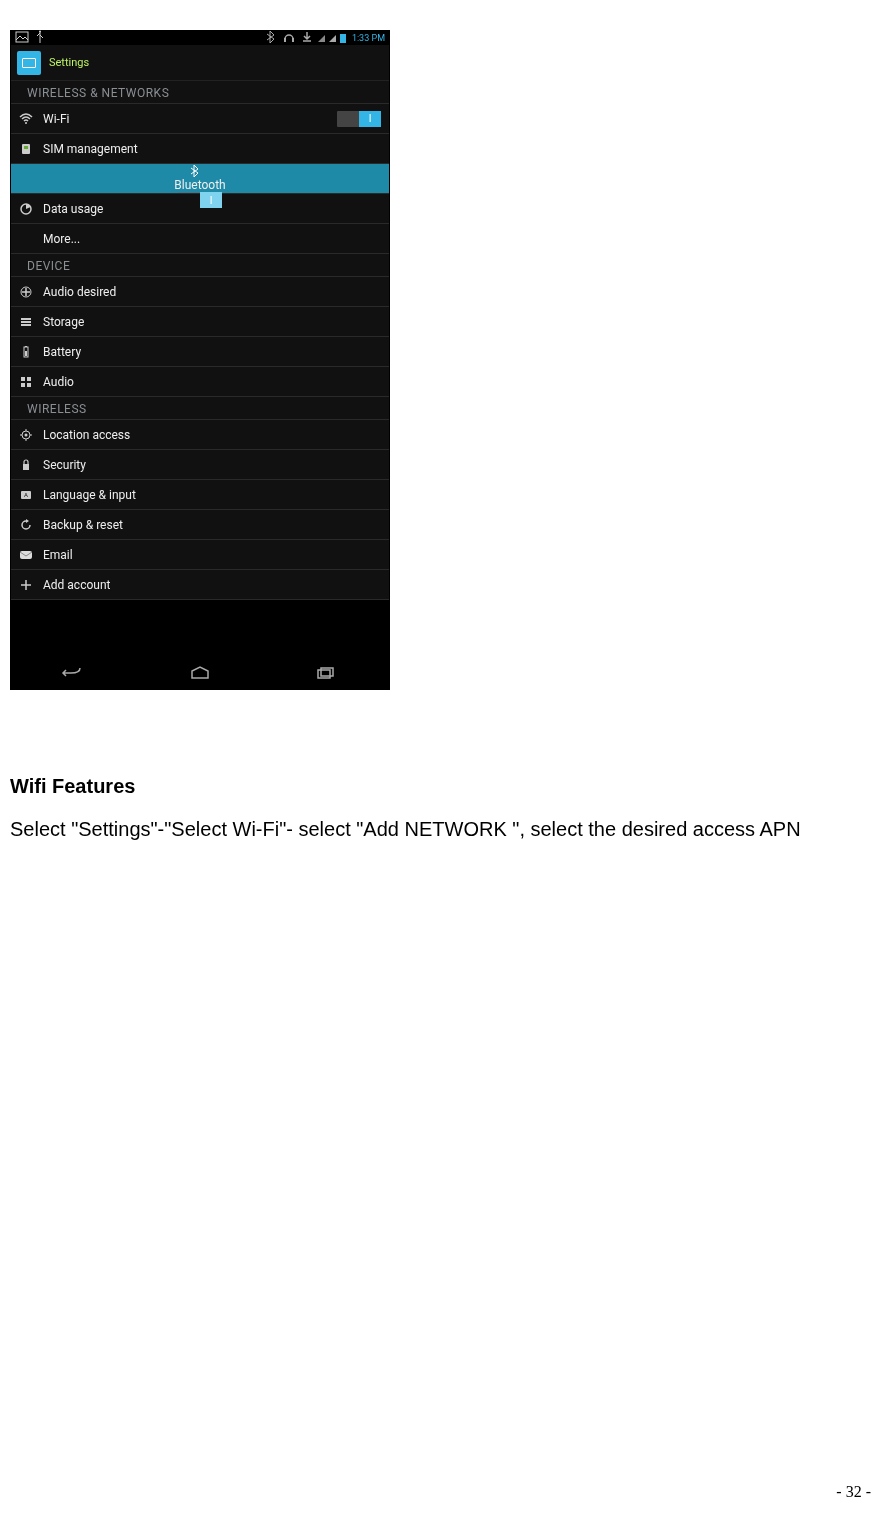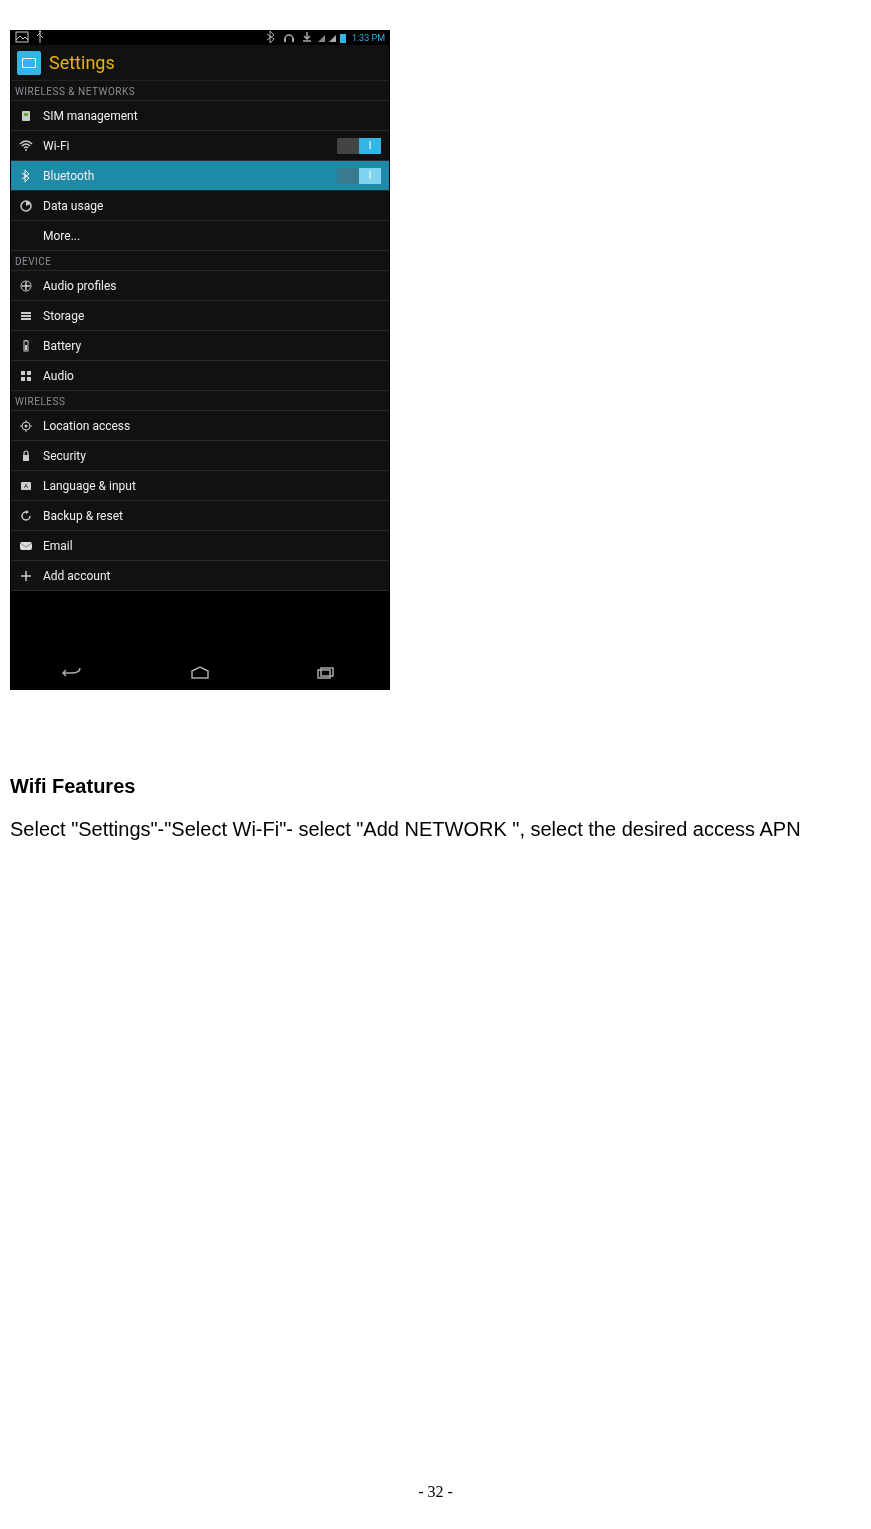--- a/index.html
+++ b/index.html
@@ -74,43 +74,43 @@
   }
   .app-icon {
     width: 24px; height: 24px;
     background: #33b5e5;
     border-radius: 2px;
     display:flex;align-items:center;justify-content:center;
   }
   .app-icon-inner {
     width:14px;height:10px;border:1px solid #fff;border-radius:1px;position:relative;
   }
-  .app-title span.label { color:#eab308; font-size:18px; }
+  .app-title span.label { color:#bef264; font-size:11px; }
 
   .section-header {
     color:#8a8f94;
-    font-size:10px;
-    padding: 5px 8px 3px 4px;
+    font-size:12px;
+    padding: 5px 8px 3px 16px;
     letter-spacing:0.5px;
     border-bottom:1px solid #2a2a2a;
   }
 
   .settings-list { background:#111; }
 
   .row {
     display:flex;
     align-items:center;
     height:30px;
     padding:0 8px;
     border-bottom:1px solid #2a2a2a;
     color:#eee;
     font-size:12px;
     position:relative;
   }
-  .row.selected { background:#1f8aa8; }
+  .row.selected { background:#1f8aa8;flex-direction:column; }
   .row .icon-slot {
     width:24px;
     display:flex;
     align-items:center;
     justify-content:flex-start;
     color:#ccc;
   }
   .row .label { flex:1; }
 
   .toggle {
@@ -148,21 +148,21 @@
   .para {
     font-size:20px;
     line-height:1.35;
     font-family: Arial, sans-serif;
   }
 
   .page-number {
     position:absolute;
     bottom:28px;
     left:0; right:0;
-    text-align:center;
+    text-align:right;
     font-family: "Times New Roman", serif;
     font-size:16px;
   }
 
   
   .ico { width:14px;height:14px; }
 </style>
 </head>
 <body>
 
@@ -217,38 +217,38 @@
       <span class="label">Settings</span>
     </div>
 
     <div class="settings-list">
 
       <div class="section-header">WIRELESS &amp; NETWORKS</div>
 
       <div class="row">
         <span class="icon-slot">
           <svg class="ico" viewBox="0 0 14 14">
+              <path d="M1 5 Q7 -1 13 5 M3 7 Q7 3 11 7 M5 9 Q7 7 9 9" stroke="#ccc" fill="none" stroke-width="1.5"></path>
+              <circle cx="7" cy="11" r="1" fill="#ccc"></circle>
+            </svg>
+        </span>
+        <span class="label">Wi-Fi</span>
+        <div class="toggle"></div>
+      </div>
+
+      <div class="row">
+        <span class="icon-slot">
+          <svg class="ico" viewBox="0 0 14 14">
               <rect x="3" y="2" width="8" height="10" rx="1" fill="#ccc"></rect>
               <rect x="5" y="4" width="4" height="3" fill="#6a3"></rect>
             </svg>
         </span>
         <span class="label">SIM management</span>
       </div>
 
-      <div class="row">
-        <span class="icon-slot">
-          <svg class="ico" viewBox="0 0 14 14">
-              <path d="M1 5 Q7 -1 13 5 M3 7 Q7 3 11 7 M5 9 Q7 7 9 9" stroke="#ccc" fill="none" stroke-width="1.5"></path>
-              <circle cx="7" cy="11" r="1" fill="#ccc"></circle>
-            </svg>
-        </span>
-        <span class="label">Wi-Fi</span>
-        <div class="toggle"></div>
-      </div>
-
       <div class="row selected">
         <span class="icon-slot">
           <svg class="ico" viewBox="0 0 14 14">
               <path d="M6 1 L6 13 L10 9 L3 4 M6 1 L10 5 L3 10" stroke="#fff" stroke-width="1" fill="none"></path>
             </svg>
         </span>
         <span class="label">Bluetooth</span>
         <div class="toggle selected"></div>
       </div>
 
@@ -269,21 +269,21 @@
 
       <div class="section-header">DEVICE</div>
 
       <div class="row">
         <span class="icon-slot">
           <svg class="ico" viewBox="0 0 14 14">
               <circle cx="7" cy="7" r="5" fill="none" stroke="#ccc" stroke-width="1"></circle>
               <path d="M7 3 L7 11 M3 7 L11 7" stroke="#ccc" stroke-width="1.5"></path>
             </svg>
         </span>
-        <span class="label">Audio profiles</span>
+        <span class="label">Audio desired</span>
       </div>
 
 
       <div class="row">
         <span class="icon-slot">
           <svg class="ico" viewBox="0 0 14 14">
               <rect x="2" y="3" width="10" height="2" fill="#ccc"></rect>
               <rect x="2" y="6" width="10" height="2" fill="#ccc"></rect>
               <rect x="2" y="9" width="10" height="2" fill="#ccc"></rect>
             </svg>

